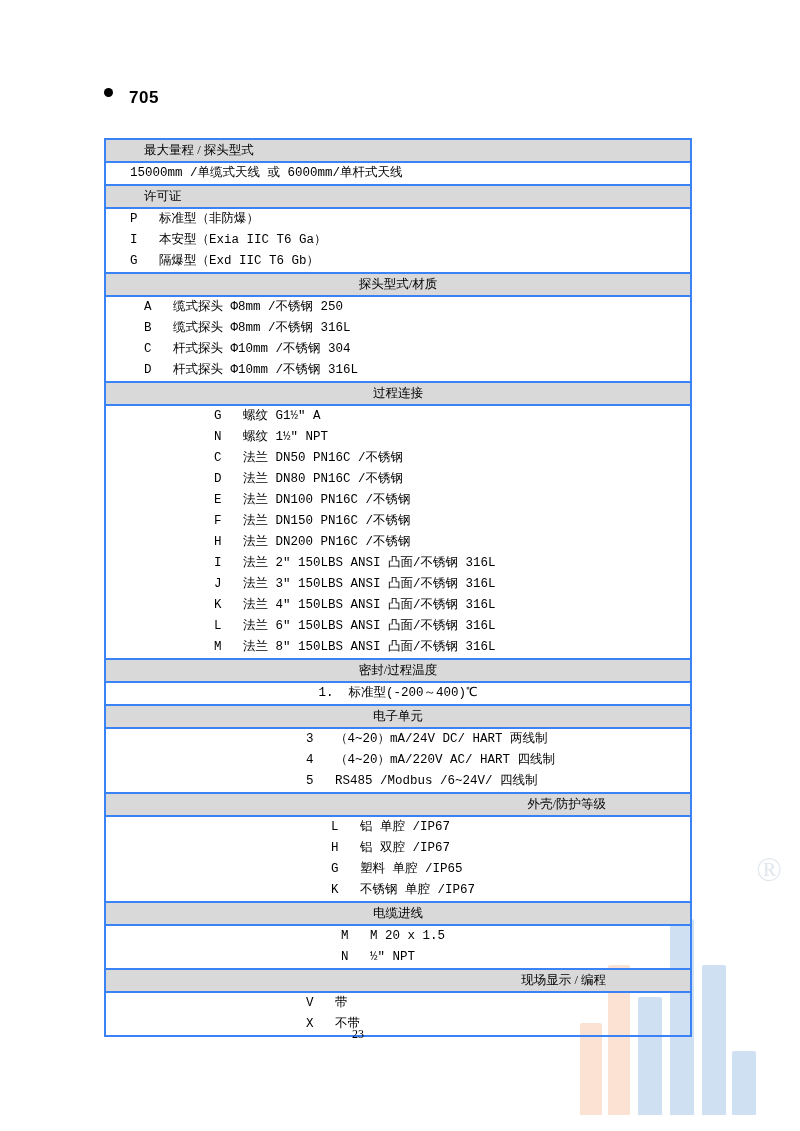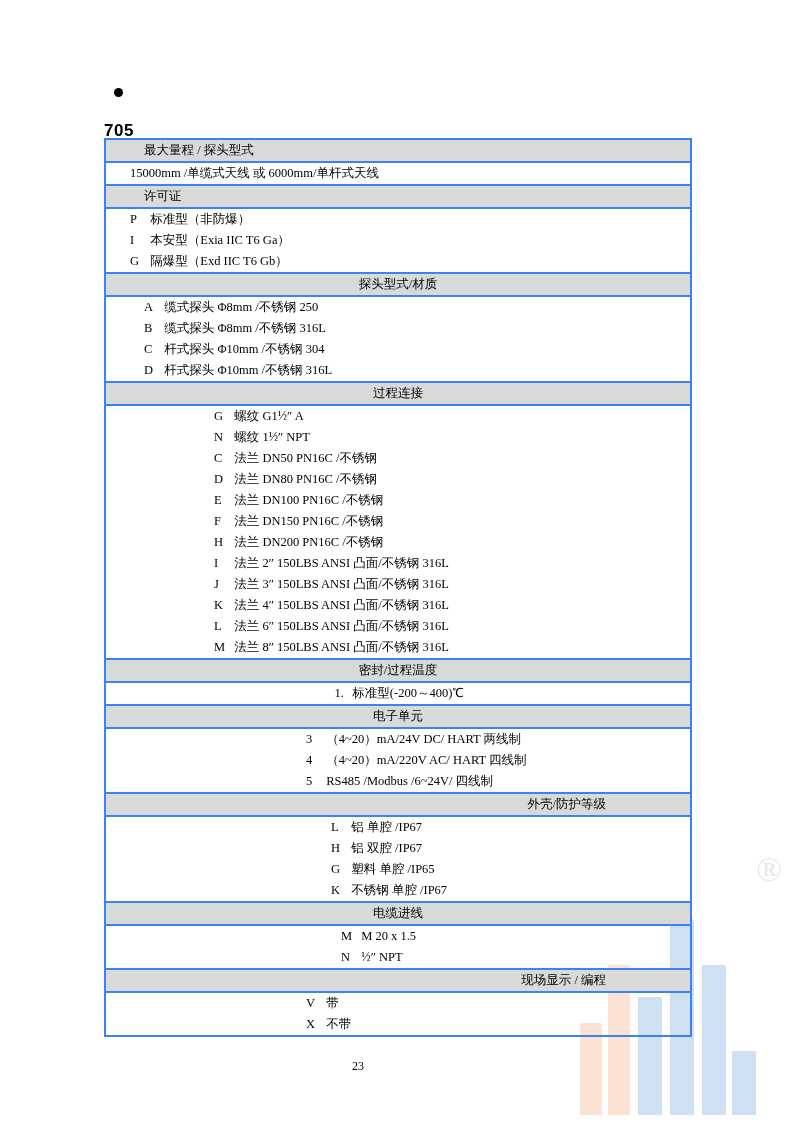--- a/index.html
+++ b/index.html
@@ -52,23 +52,22 @@
     position: relative;
     z-index: 2;
     padding: 0;
   }
 
   .heading {
     position: absolute;
     top: 88px;
     left: 104px;
     display: flex;
-    align-items: center;
-    gap: 24px;
-    flex-direction: column;
+    align-items: flex-start;
+    gap: 16px;
   }
   .heading .bullet {
     width: 9px;
     height: 9px;
     border-radius: 50%;
     background: #000;
     display: inline-block;
   }
   .heading .htext {
     font-family: "Liberation Sans", sans-serif;
@@ -103,20 +102,21 @@
     padding-left: 38px !important;
   }
   .sec-head.right-ind {
     text-align: right;
     padding-right: 84px !important;
   }
   .cell-body {
     font-size: 12.5px;
     line-height: 21px;
     padding: 2px 0 3px 0;
+    font-family: Liberation Mono, monospace;
   }
   .cell-body .ln {
     white-space: nowrap;
     height: 21px;
     line-height: 21px;
   }
   .ind-1 { padding-left: 38px; }
   .ind-2 { padding-left: 24px; }
   .ind-3 { padding-left: 108px; }
   .ind-4 { padding-left: 200px; }
@@ -129,21 +129,20 @@
   }
 
   .page-number {
     position: absolute;
     top: 1027px;
     left: 0;
     width: 716px;
     text-align: center;
     font-size: 12px;
     font-family: "Liberation Serif", serif;
-    margin-top: 32px;
   }
 </style>
 </head>
 <body>
 
 <div class="watermark">
   <div class="wm-reg">®</div>
   <div class="wm-bars">
     <div class="wm-bar" style="left:0px;  width:22px; height:92px;  background:#fbe2d2;"></div>
     <div class="wm-bar" style="left:28px; width:22px; height:150px; background:#fbe2d2;"></div>

